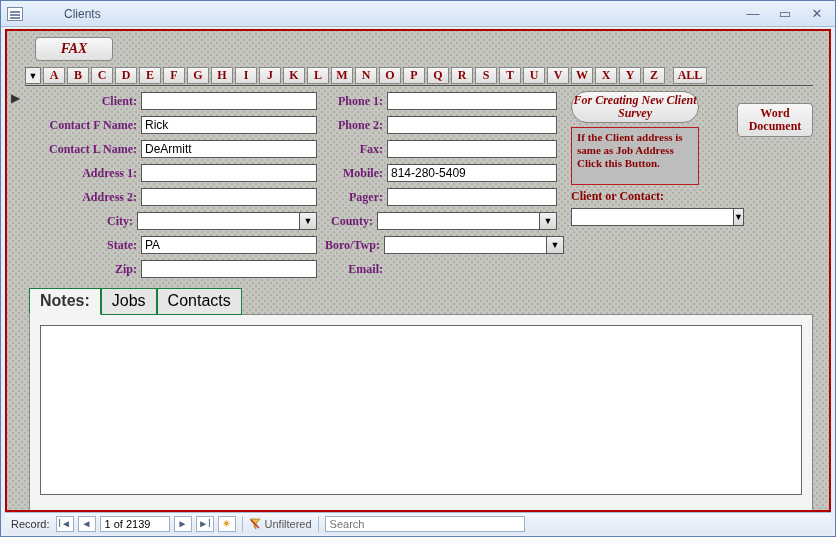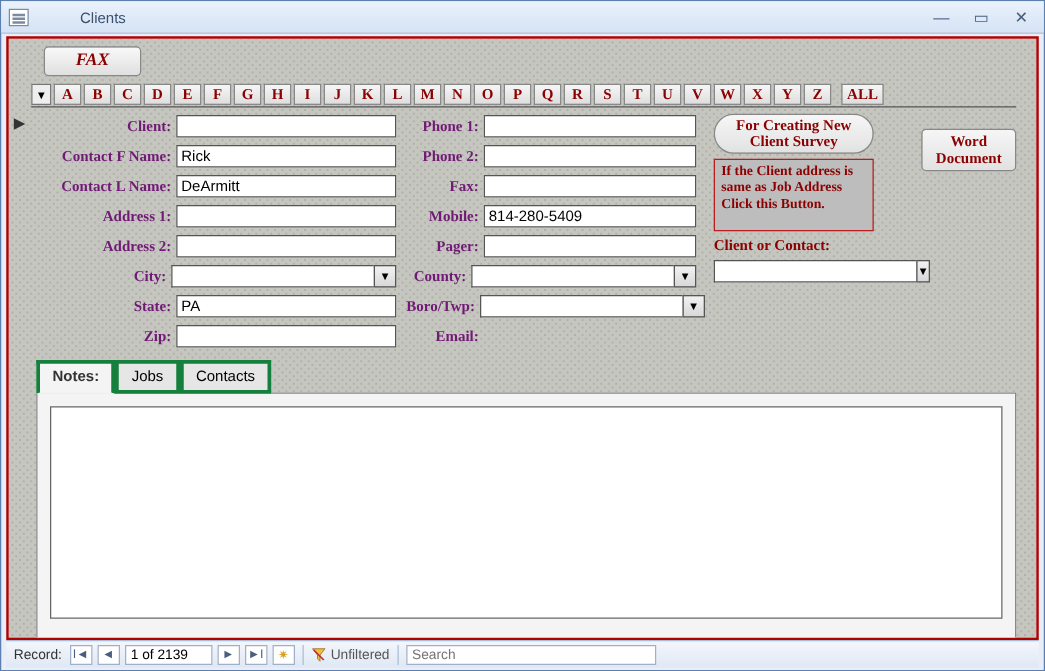--- a/index.html
+++ b/index.html
@@ -28,31 +28,31 @@
 .col2 { width: 232px; }
 .row { display:flex; align-items:center; height:20px; }
 .lbl { text-align:right; color:#701a75; font-family:Liberation Serif, serif; font-weight:bold; font-size:12px; padding-right:4px; }
 .col1 .lbl { width: 112px; }
 .col2 .lbl { width: 62px; }
 .inp { flex:1; height:18px; border:1px solid #555; background:#fff; font-size:12px; padding:0 3px; }
 .combo { display:flex; flex:1; }
 .combo .inp { border-right:none; }
 .combo .cbtn { width:18px; height:18px; border:1px solid #555; background:linear-gradient(#f2f2f2,#d8d8d8); display:flex; align-items:center; justify-content:center; font-size:9px; cursor:pointer; }
 .rightside { margin-left:6px; }
-.surveybtn { width:128px; height:32px; background:linear-gradient(#f6f6f6,#e2e2e2); border:1px solid #888; border-radius:16px; color:#8B0000; font-family:"Times New Roman",serif; font-weight:bold; font-size:12px; line-height:13px; cursor:pointer; }
+.surveybtn { width:128px; height:32px; background:linear-gradient(#f6f6f6,#e2e2e2); border:1px solid #888; border-radius:16px; color:#8B0000; font-family:"Times New Roman",serif; font-weight:bold; font-size:12px; line-height:13px; cursor:pointer;font-style:italic; }
 .hintbox { margin-top:4px; width:128px; height:58px; border:1px solid #b91c1c; background:#bdbdbd; color:#8B0000; font-family:"Times New Roman",serif; font-weight:bold; font-size:11px; padding:3px 5px; line-height:13px; }
 .ccrow { margin-top:4px; }
 .cclbl { color:#8B0000; font-family:"Times New Roman",serif; font-weight:bold; font-size:12px; }
 .cccombo { display:flex; margin-top:4px; width:92px; }
 .cccombo .inp { border-right:none; }
 .cccombo .cbtn { width:18px; height:18px; border:1px solid #555; background:linear-gradient(#f2f2f2,#d8d8d8); display:flex; align-items:center; justify-content:center; font-size:9px; cursor:pointer; }
 .wordbtn { position:absolute; right:16px; top:72px; width:76px; height:34px; background:linear-gradient(#f6f6f6,#e2e2e2); border:1px solid #888; border-radius:4px; color:#8B0000; font-family:"Times New Roman",serif; font-weight:bold; font-size:12px; line-height:13px; cursor:pointer; }
 .tabs { position:absolute; top:256px; left:22px; right:16px; bottom:10px; }
 .tabstrip { display:flex; }
-.tab { padding:3px 10px 4px 10px; border:3px solid #15803d; background:#e6e6e6; font-size:12px; cursor:pointer; position:relative; top:1px; }
+.tab { padding:3px 10px 4px 10px; border:1px solid #15803d; background:#e6e6e6; font-size:16px; cursor:pointer; position:relative; top:1px; }
 .tab.active { background:#f4f4f4; border-bottom:1px solid #f4f4f4; font-weight:bold; color:#333; }
 .tabpanel { border:1px solid #888; background:#f4f4f4; height:206px; padding:10px; }
 .memo { width:100%; height:170px; border:1px solid #666; background:#fff; resize:none; font-family:inherit; font-size:12px; }
 .navbar { height:22px; background:linear-gradient(#f4f7fc,#dfe8f4); border-top:1px solid #a9bdd8; display:flex; align-items:center; padding:0 6px; gap:4px; margin:0 4px 2px 4px; font-size:11px; color:#333; }
 .navbar .navlbl { margin-right:2px; }
 .navbar .nbtn { width:18px; height:16px; border:1px solid #a0b0c8; background:#fff; display:flex; align-items:center; justify-content:center; cursor:pointer; font-size:10px; color:#4a5f80; }
 .navbar .recbox { width:70px; height:16px; border:1px solid #a0b0c8; background:#fff; padding:0 4px; font-size:11px; }
 .navbar .sep { width:1px; height:16px; background:#a9bdd8; margin:0 2px; }
 .navbar .filter { display:flex; align-items:center; gap:4px; color:#555; }
 .navbar .ficon { width:12px; height:12px; }

